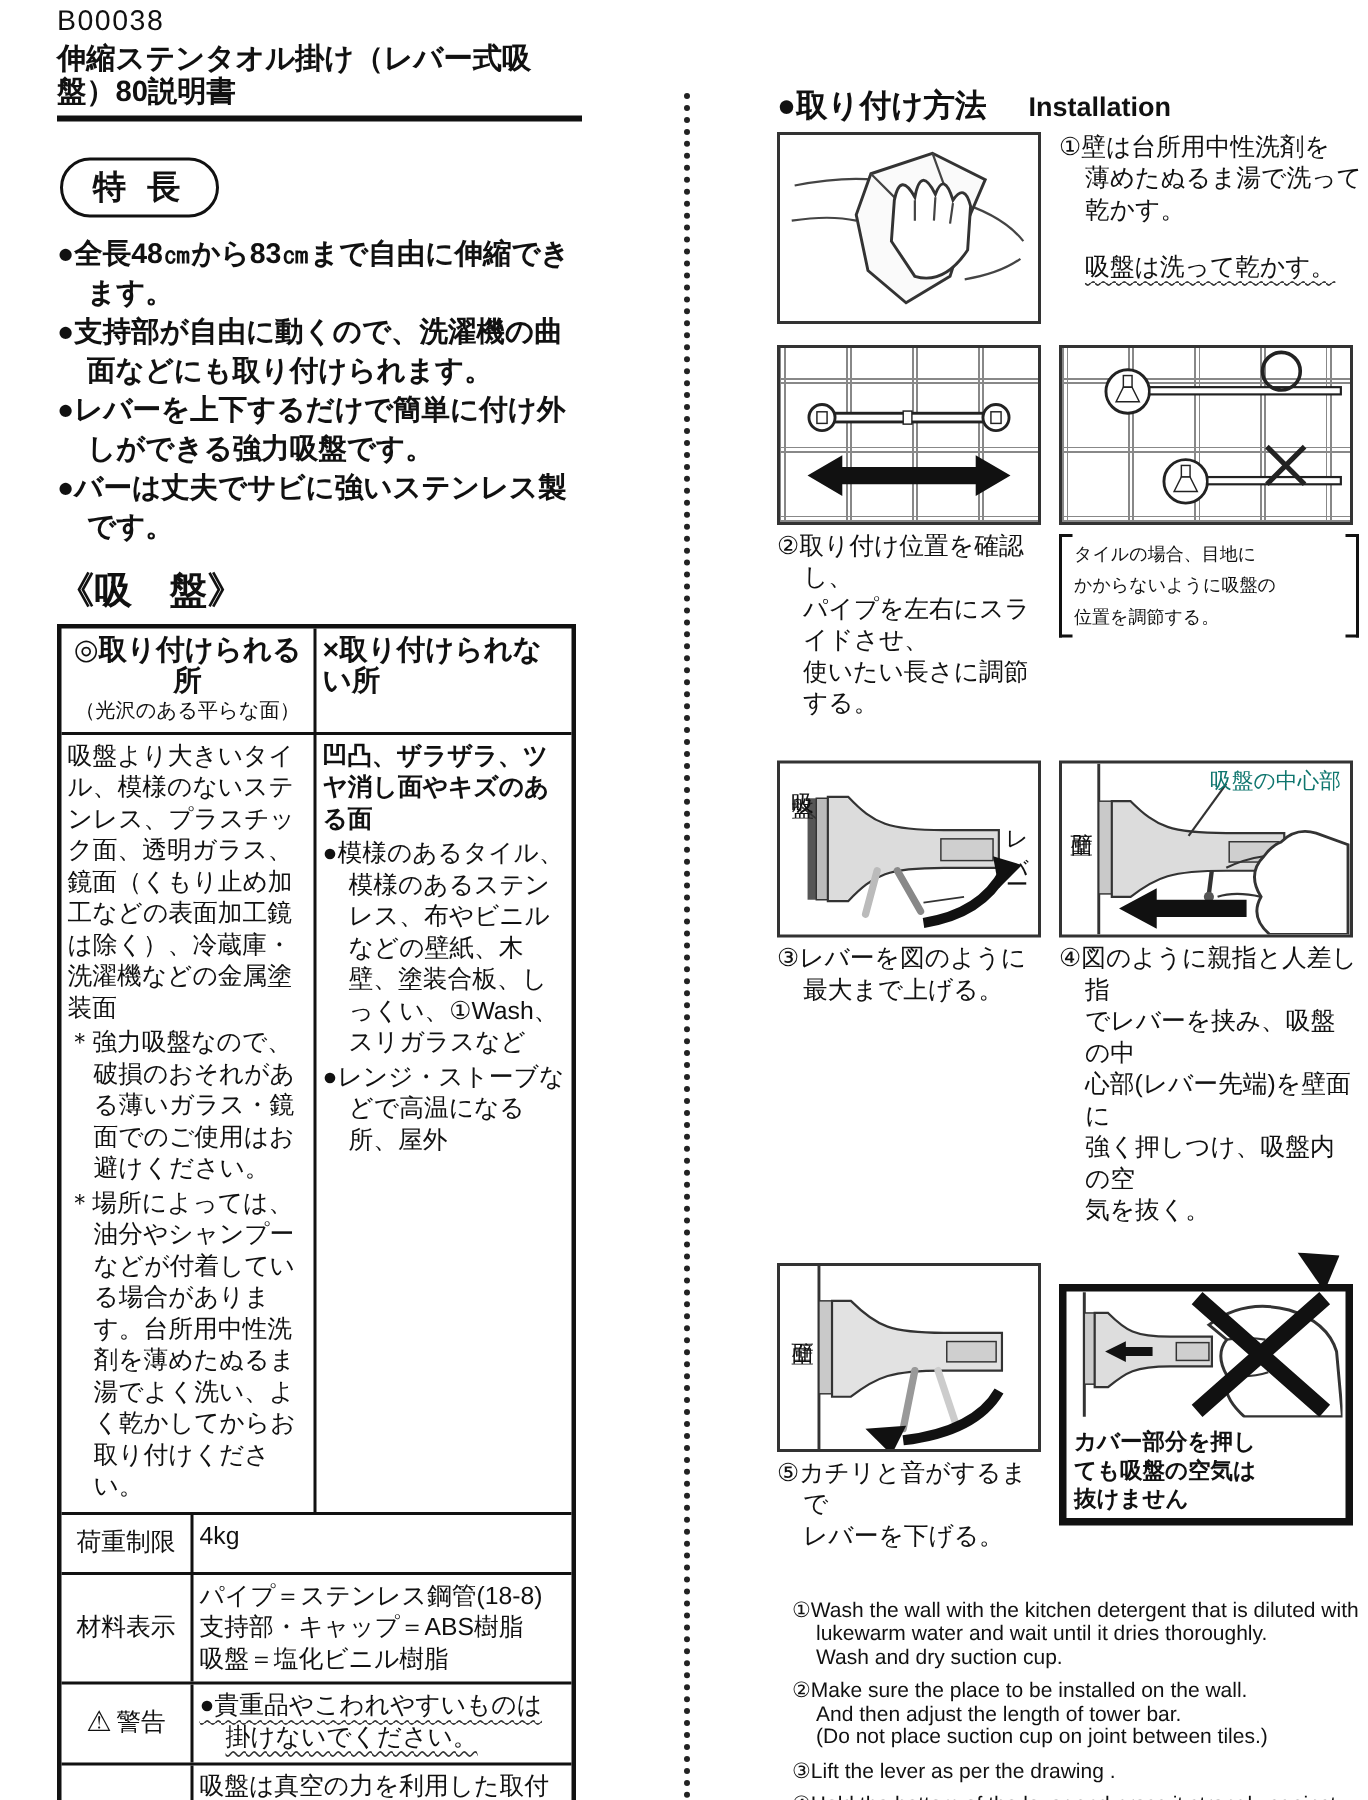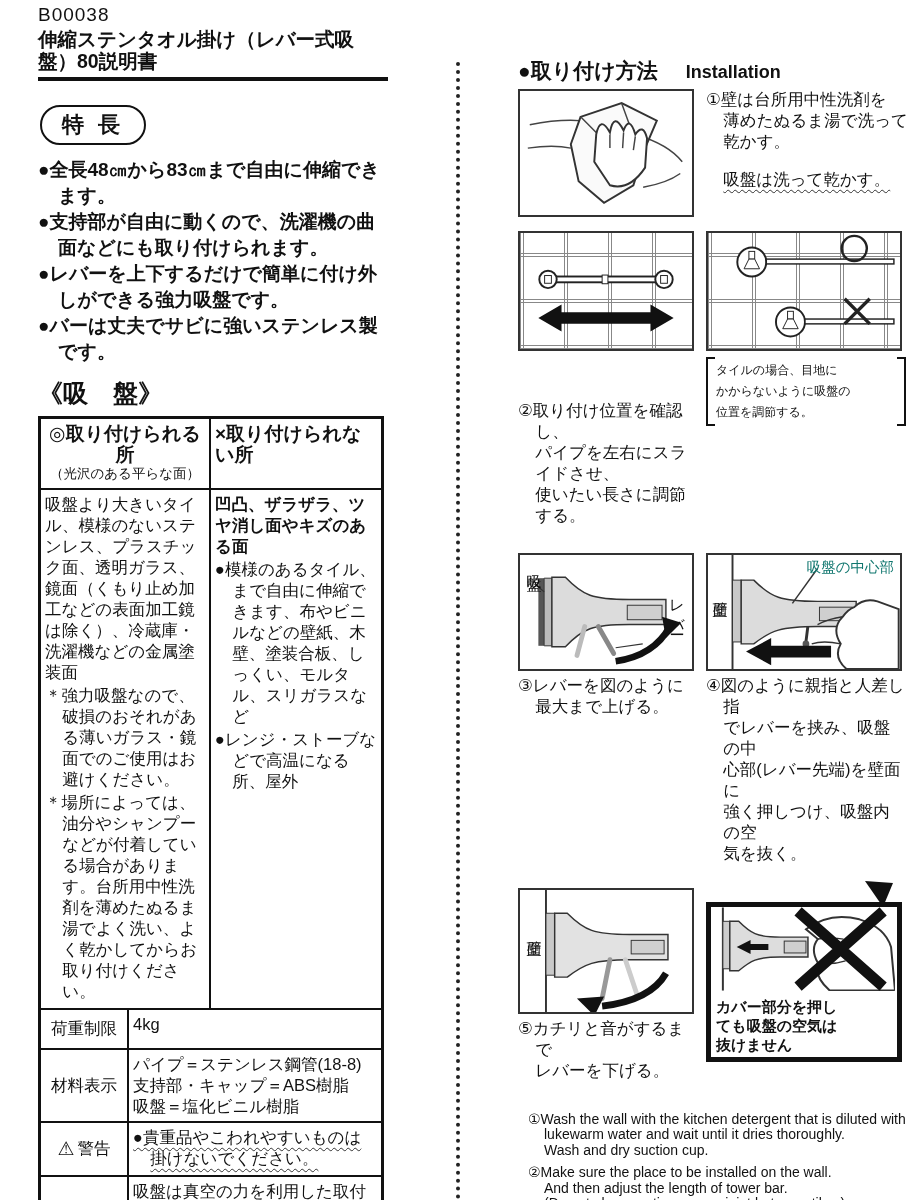--- a/index.html
+++ b/index.html
@@ -92,21 +92,21 @@
         <div class="ng-h">×取り付けられない所</div>
       </div>
       <div class="t-row cols2 mh-body">
         <div>
           <p class="m0">吸盤より大きいタイル、模様のないステンレス、プラスチック面、透明ガラス、鏡面（くもり止め加工などの表面加工鏡は除く）、冷蔵庫・洗濯機などの金属塗装面</p>
           <p class="hang">＊強力吸盤なので、破損のおそれがある薄いガラス・鏡面でのご使用はお避けください。</p>
           <p class="hang">＊場所によっては、油分やシャンプーなどが付着している場合があります。台所用中性洗剤を薄めたぬるま湯でよく洗い、よく乾かしてからお取り付けください。</p>
         </div>
         <div>
           <p class="m0 bold">凹凸、ザラザラ、ツヤ消し面やキズのある面</p>
-          <p class="hang">●模様のあるタイル、まで自由に伸縮できます、布やビニルなどの壁紙、木壁、塗装合板、しっくい、モルタル、スリガラスなど</p>
+          <p class="hang">●模様のあるタイル、模様のあるステンレス、布やビニルなどの壁紙、木壁、塗装合板、しっくい、①Wash、スリガラスなど</p>
           <p class="hang">●レンジ・ストーブなどで高温になる所、屋外</p>
         </div>
       </div>
       <div class="t-row colsL mh-load">
         <div class="lab">荷重制限</div>
         <div>4kg</div>
       </div>
       <div class="t-row colsL mh-mat">
         <div class="lab">材料表示</div>
         <div class="pre">パイプ＝ステンレス鋼管(18-8)
@@ -160,21 +160,21 @@
       </div>
       <div>
         <p class="cap" style="margin-top:0;">①壁は台所用中性洗剤を
 薄めたぬるま湯で洗って
 乾かす。</p>
         <p class="cap wavy" style="margin-top:2px;padding-left:1.05em;text-indent:0;">吸盤は洗って乾かす。</p>
       </div>
     </div>
 
     <div class="step-row" style="margin-top:14px;">
-      <div class="stcol" style="width:176px;gap:45px;">
+      <div class="stcol" style="width:176px;">
         <div class="imgbox tiles" style="width:176px;height:120px;">
           <svg width="172" height="116" viewBox="0 0 176 120">
             <rect x="30" y="45" width="116" height="6" fill="#fff" stroke="#222" stroke-width="2"></rect>
             <circle cx="28" cy="48" r="9" fill="#fff" stroke="#222" stroke-width="2"></circle>
             <rect x="24.5" y="44" width="7" height="8" fill="#fff" stroke="#222"></rect>
             <circle cx="148" cy="48" r="9" fill="#fff" stroke="#222" stroke-width="2"></circle>
             <rect x="144.5" y="44" width="7" height="8" fill="#fff" stroke="#222"></rect>
             <rect x="84" y="43.5" width="6" height="9" fill="#fff" stroke="#222"></rect>
             <polygon points="18,88 42,74 42,82 134,82 134,74 158,88 134,102 134,94 42,94 42,102" fill="#111"></polygon>
           </svg>

